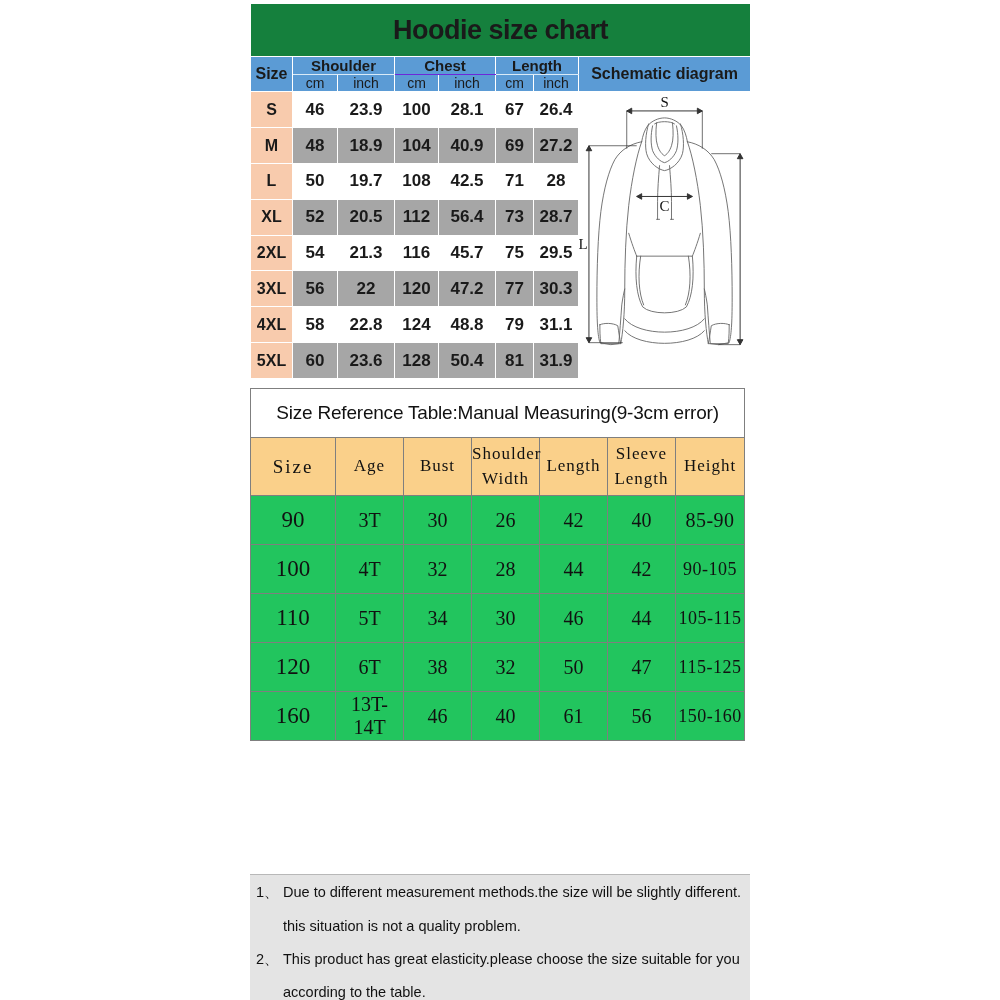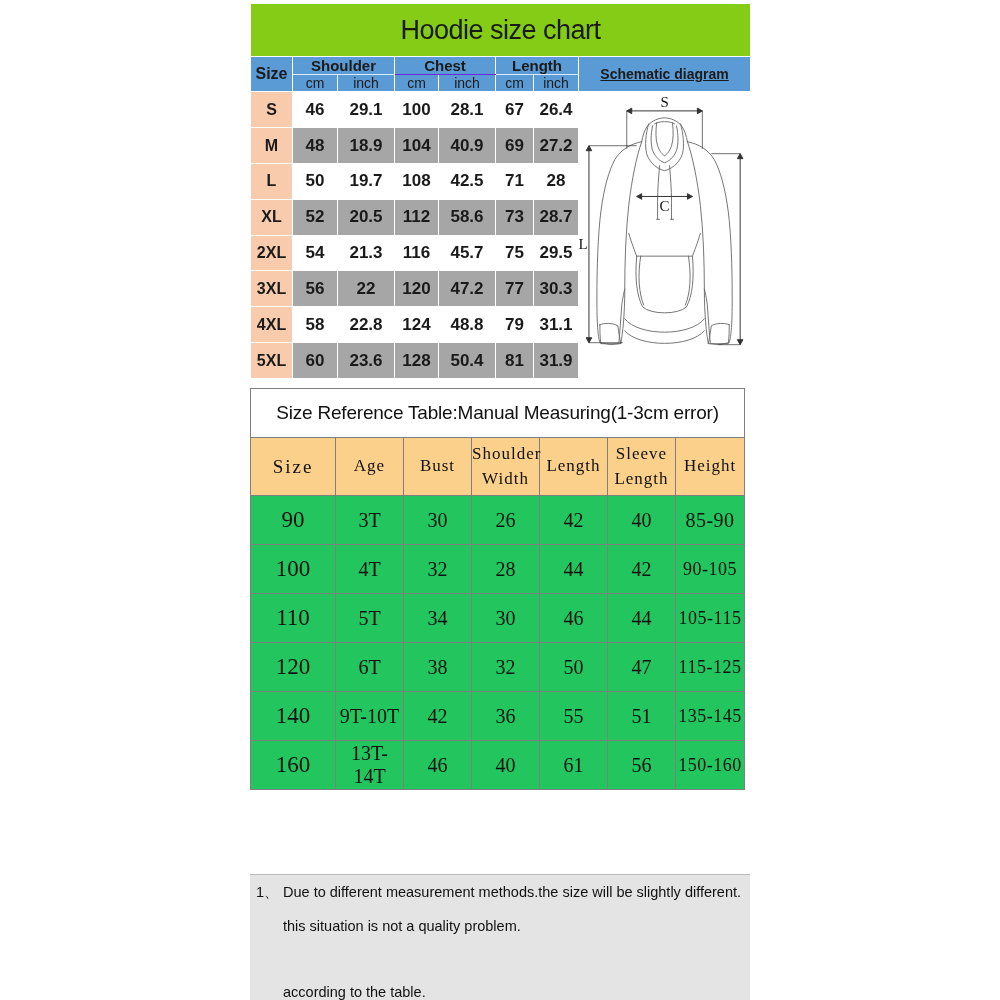--- a/index.html
+++ b/index.html
@@ -38,36 +38,36 @@
   }
   .t1 td {
     padding: 0;
     text-align: center;
     vertical-align: middle;
     font-family: "Liberation Sans", sans-serif;
     color: #1a1a1a;
     border: 1px solid #ffffff;
   }
   .t1-title {
-    background: #84cc16;
+    background: #15803d;
     font-size: 27px;
-    font-weight: normal;
+    font-weight: bold;
     letter-spacing: -0.5px;
     height: 52px;
     color: #111111;
   }
   .t1-hdr {
     background: #5b9bd5;
     color: #0d2b45;
     font-weight: bold;
     font-size: 15px;
   }
   .t1-hdr.size-cell { font-size: 16px; }
   .t1-hdr.sub { font-size: 14px; font-weight: normal; margin-top: 34px; }
-  .t1-hdr.schem { font-size: 14px; font-weight: bold; text-decoration: underline; }
+  .t1-hdr.schem { font-size: 16px; font-weight: bold; }
   .t1-size {
     background: #f8cbad;
     font-weight: bold;
     font-size: 16px;
     color: #1a1a1a;
   }
   .t1-val {
     font-size: 17px;
     font-weight: bold;
     color: #1a1a1a;
@@ -191,21 +191,21 @@
           <td class="t1-hdr sub">inch</td>
           <td class="t1-hdr sub">cm</td>
           <td class="t1-hdr sub">inch</td>
           <td class="t1-hdr sub">cm</td>
           <td class="t1-hdr sub">inch</td>
         </tr>
 
         <tr class="row-white">
           <td class="t1-size">S</td>
           <td class="t1-val">46</td>
-          <td class="t1-val">29.1</td>
+          <td class="t1-val">23.9</td>
           <td class="t1-val">100</td>
           <td class="t1-val">28.1</td>
           <td class="t1-val">67</td>
           <td class="t1-val">26.4</td>
           <td class="t1-diagram-cell" rowspan="8">
             <div class="diagram-wrap">
               <svg viewBox="0 0 172 283" preserveAspectRatio="xMidYMid meet">
                 <g fill="none" stroke="#666666" stroke-width="0.9" stroke-linejoin="round" stroke-linecap="round">
 
                   <path d="M63 48 C 52 50, 42 56, 36 66 C 30 77, 25 95, 22 118 C 19 142, 18 175, 18 205
@@ -296,21 +296,21 @@
           <td class="t1-val">108</td>
           <td class="t1-val">42.5</td>
           <td class="t1-val">71</td>
           <td class="t1-val">28</td>
         </tr>
         <tr class="row-gray">
           <td class="t1-size">XL</td>
           <td class="t1-val">52</td>
           <td class="t1-val">20.5</td>
           <td class="t1-val">112</td>
-          <td class="t1-val">58.6</td>
+          <td class="t1-val">56.4</td>
           <td class="t1-val">73</td>
           <td class="t1-val">28.7</td>
         </tr>
         <tr class="row-white">
           <td class="t1-size">2XL</td>
           <td class="t1-val">54</td>
           <td class="t1-val">21.3</td>
           <td class="t1-val">116</td>
           <td class="t1-val">45.7</td>
           <td class="t1-val">75</td>
@@ -351,21 +351,21 @@
         <col style="width:85px">
         <col style="width:68px">
         <col style="width:68px">
         <col style="width:68px">
         <col style="width:68px">
         <col style="width:68px">
         <col style="width:69px">
       </colgroup>
       <thead>
         <tr>
-          <td class="t2-caption" colspan="7">Size Reference Table:Manual Measuring(1-3cm error)</td>
+          <td class="t2-caption" colspan="7">Size Reference Table:Manual Measuring(9-3cm error)</td>
         </tr>
         <tr>
           <td class="t2-hdr big">Size</td>
           <td class="t2-hdr">Age</td>
           <td class="t2-hdr">Bust</td>
           <td class="t2-hdr">
             <span>Shoulder</span><br>
             <span>Width</span>
           </td>
           <td class="t2-hdr">Length</td>
@@ -407,42 +407,36 @@
         <tr>
           <td class="c-size">120</td>
           <td class="c-small">6T</td>
           <td class="c-small">38</td>
           <td class="c-small">32</td>
           <td class="c-small">50</td>
           <td class="c-small">47</td>
           <td class="c-height">115-125</td>
         </tr>
         <tr>
-          <td class="c-size">140</td>
-          <td class="c-small">9T-10T</td>
-          <td class="c-small">42</td>
-          <td class="c-small">36</td>
-          <td class="c-small">55</td>
-          <td class="c-small">51</td>
-          <td class="c-height">135-145</td>
-        </tr>
-        <tr>
           <td class="c-size">160</td>
           <td class="c-small">13T-14T</td>
           <td class="c-small">46</td>
           <td class="c-small">40</td>
           <td class="c-small">61</td>
           <td class="c-small">56</td>
           <td class="c-height">150-160</td>
         </tr>
       </tbody>
     </table>
 
     <div class="notes">
       <div class="note-line note-row1">
         <span class="note-num">1、</span><span>Due to different measurement methods.the size will be slightly different.</span>
       </div>
       <div class="note-line note-row2">this situation is not a quality problem.</div>
+      <div class="note-line note-row3">
+        <span class="note-num">2、</span><span>This product has great elasticity.please choose the size suitable for you</span>
+      </div>
       <div class="note-line note-row4">according to the table.</div>
     </div>
 
   </div>
 </div>
 
 </body></html>

